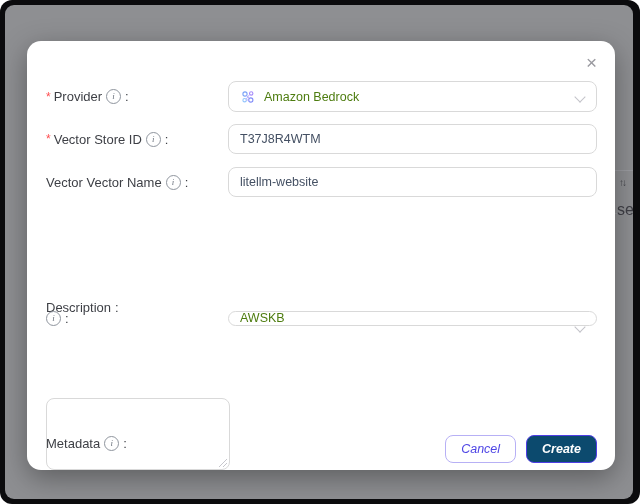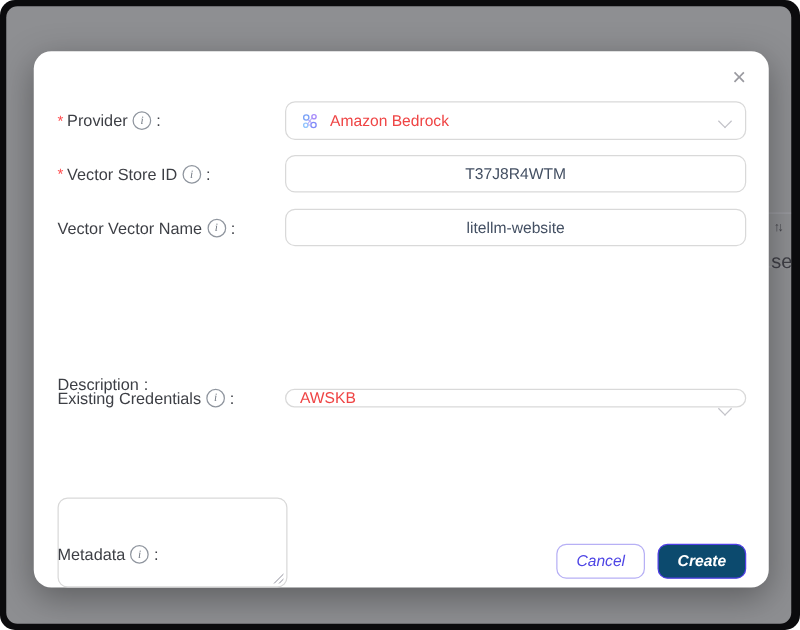--- a/index.html
+++ b/index.html
@@ -26,24 +26,24 @@
   .top-align .label{padding-top:5px;}
   .req{color:#ff4d4f;font-size:12px;margin-right:-1px;}
   .info-icon{display:inline-flex;align-items:center;justify-content:center;width:13px;height:13px;
     border:1px solid #8f959e;border-radius:50%;font-size:9px;line-height:1;color:#6f7680;
     font-family:"Liberation Serif", serif;font-style:italic;flex:0 0 13px;}
   .colon{color:#3d3f45;}
 
   .ctrl{box-sizing:border-box;border:1px solid #d9d9d9;border-radius:8px;background:#fff;
     font-size:12.5px;color:#445063;font-family:"Liberation Sans", sans-serif;}
   .selectbox{flex:1;height:31px;display:flex;align-items:center;gap:8px;padding:0 11px;position:relative;}
-  .selectbox .val{color:#ef4444;}
+  .selectbox .val{color:#4d7c0f;}
   .chevron{position:absolute;right:12px;top:11px;width:7px;height:7px;border-right:1.4px solid #c3c3c9;
     border-bottom:1.4px solid #c3c3c9;transform:rotate(45deg);}
-  .textinput{flex:1;height:30px;padding:0 11px;outline:none;text-align:center;}
+  .textinput{flex:1;height:30px;padding:0 11px;outline:none;}
   .ta-wrap{flex:1;position:relative;}
   textarea.ta{width:100%;display:block;padding:6px 11px;resize:none;outline:none;line-height:1.45;}
   .grip{position:absolute;right:3px;bottom:3px;width:9px;height:9px;
     background:repeating-linear-gradient(135deg,#c6c6cc 0 1px,transparent 1px 3.2px);
     clip-path:polygon(100% 0,100% 100%,0 100%);}
   .bedrock-icon{width:16px;height:16px;flex:0 0 16px;}
 
   .footer{position:absolute;right:18px;top:394px;display:flex;gap:10px;}
   .btn{height:28px;box-sizing:border-box;border-radius:8px;font-size:12.5px;display:flex;
     align-items:center;justify-content:center;padding:0 15px;cursor:pointer;
@@ -110,21 +110,20 @@
           <span class="colon">:</span>
         </div>
         <div class="ta-wrap">
           <textarea class="ctrl ta" style="height: 72px;"></textarea>
           <span class="grip"></span>
         </div>
       </div>
 
       <div class="row" style="top:262px;height:30px;">
         <div class="label">
-          <span>Existing Credentials</span>
           <span class="info-icon">i</span>
           <span class="colon">:</span>
         </div>
         <div class="ctrl selectbox" style="height:15px;">
           <span class="val">AWSKB</span>
           <span class="chevron"></span>
         </div>
       </div>
 
       <div class="row top-align" style="top:306px;">

